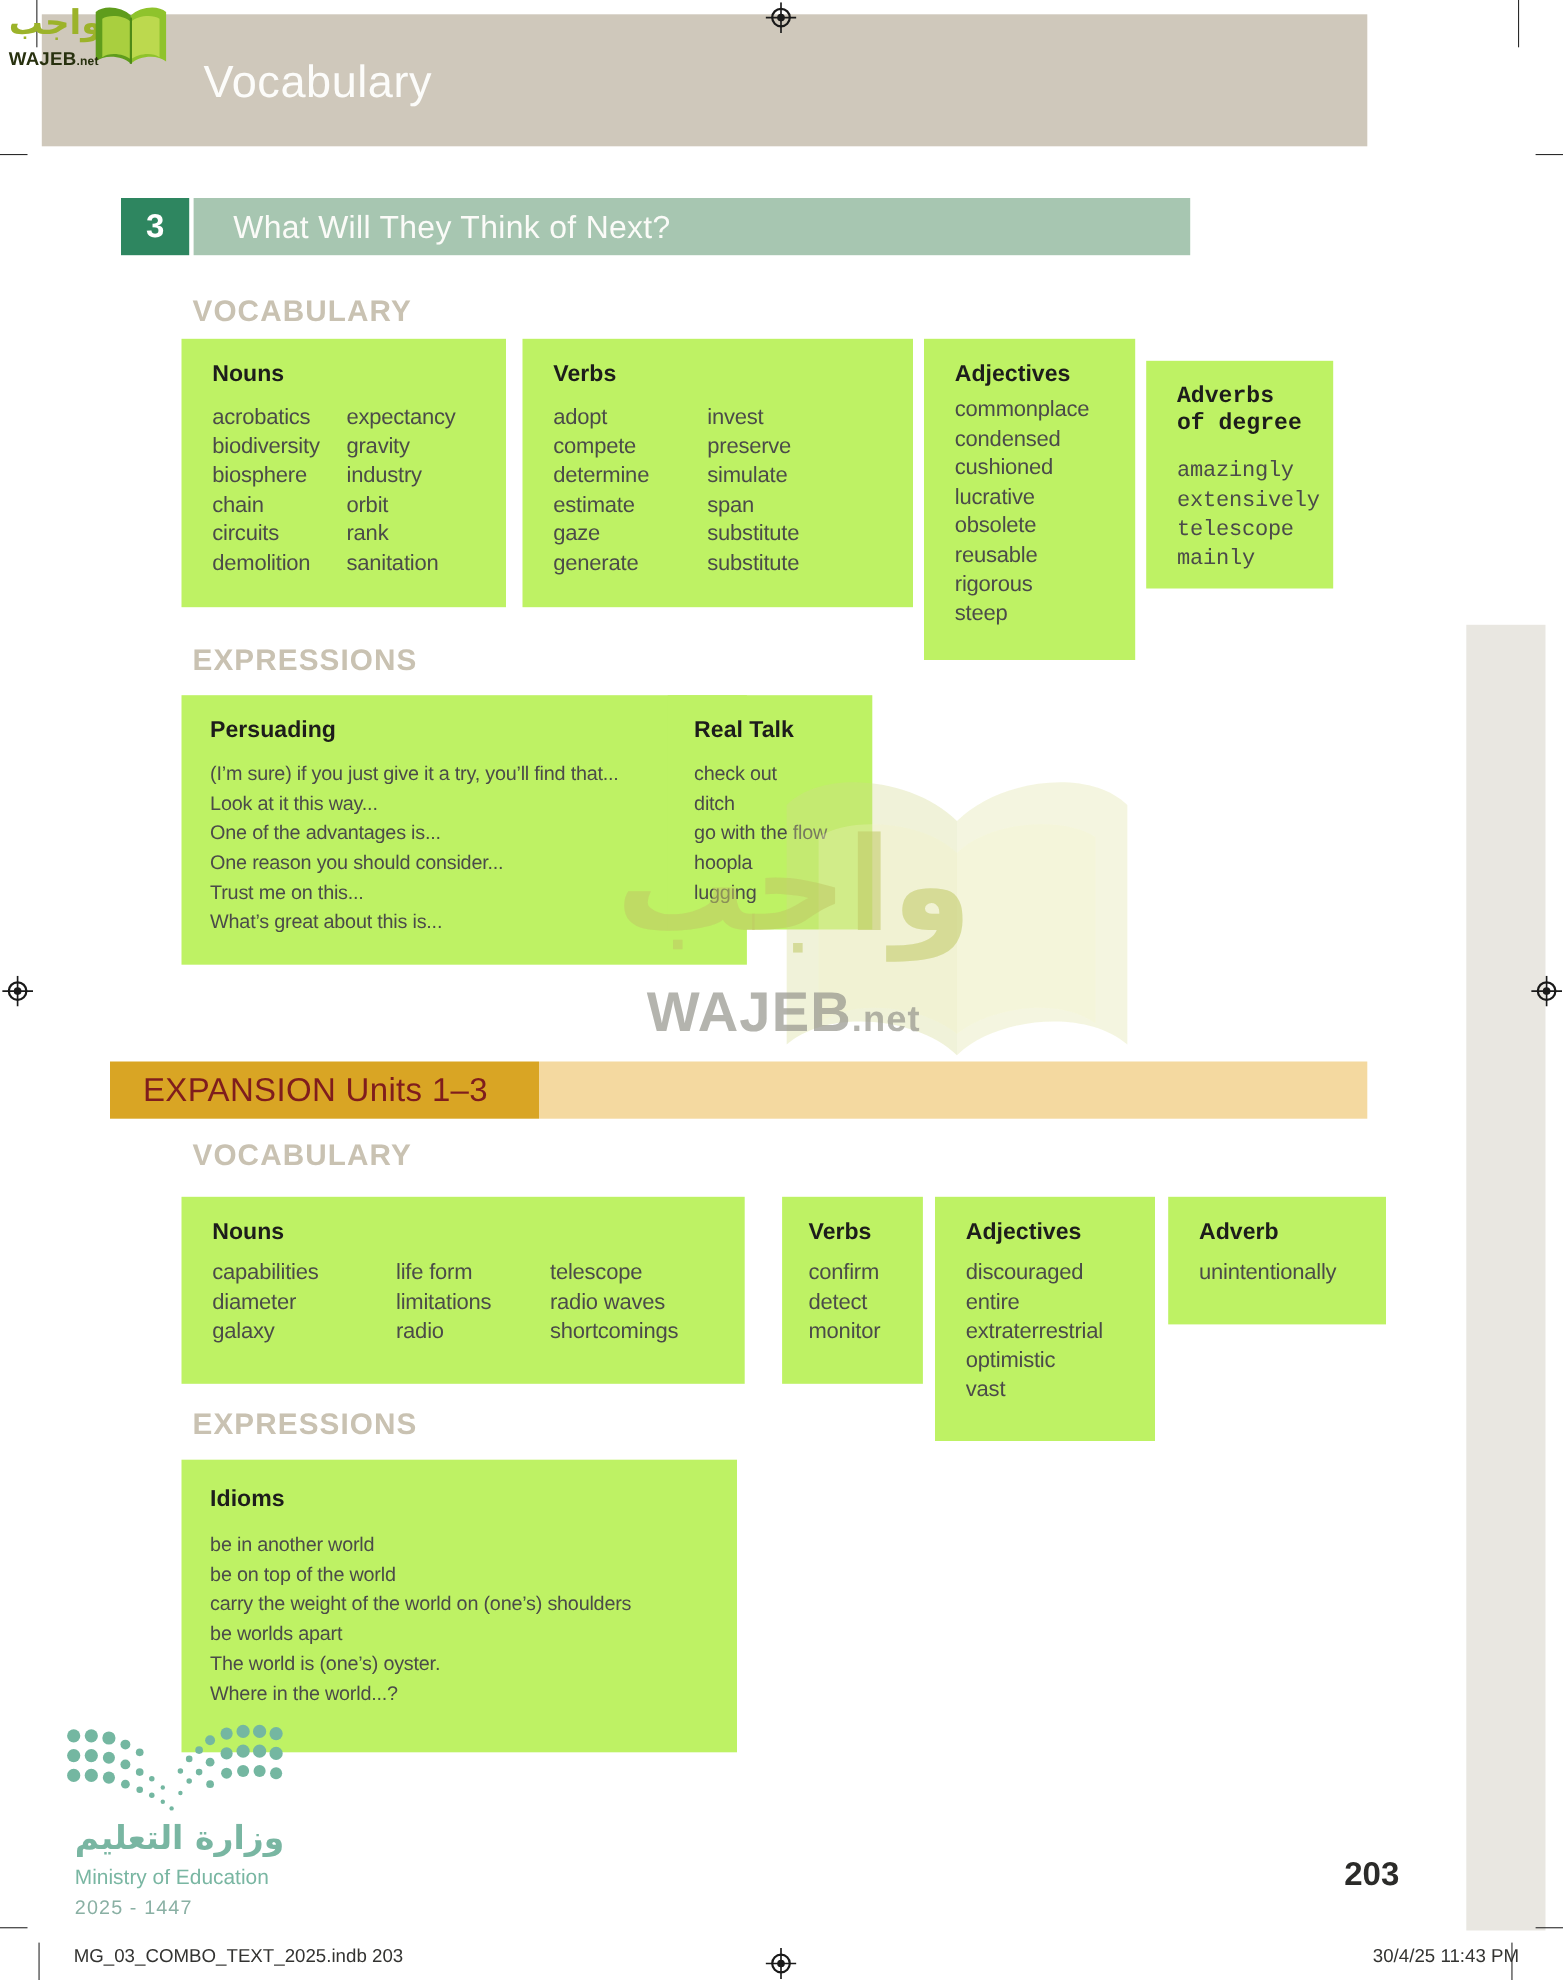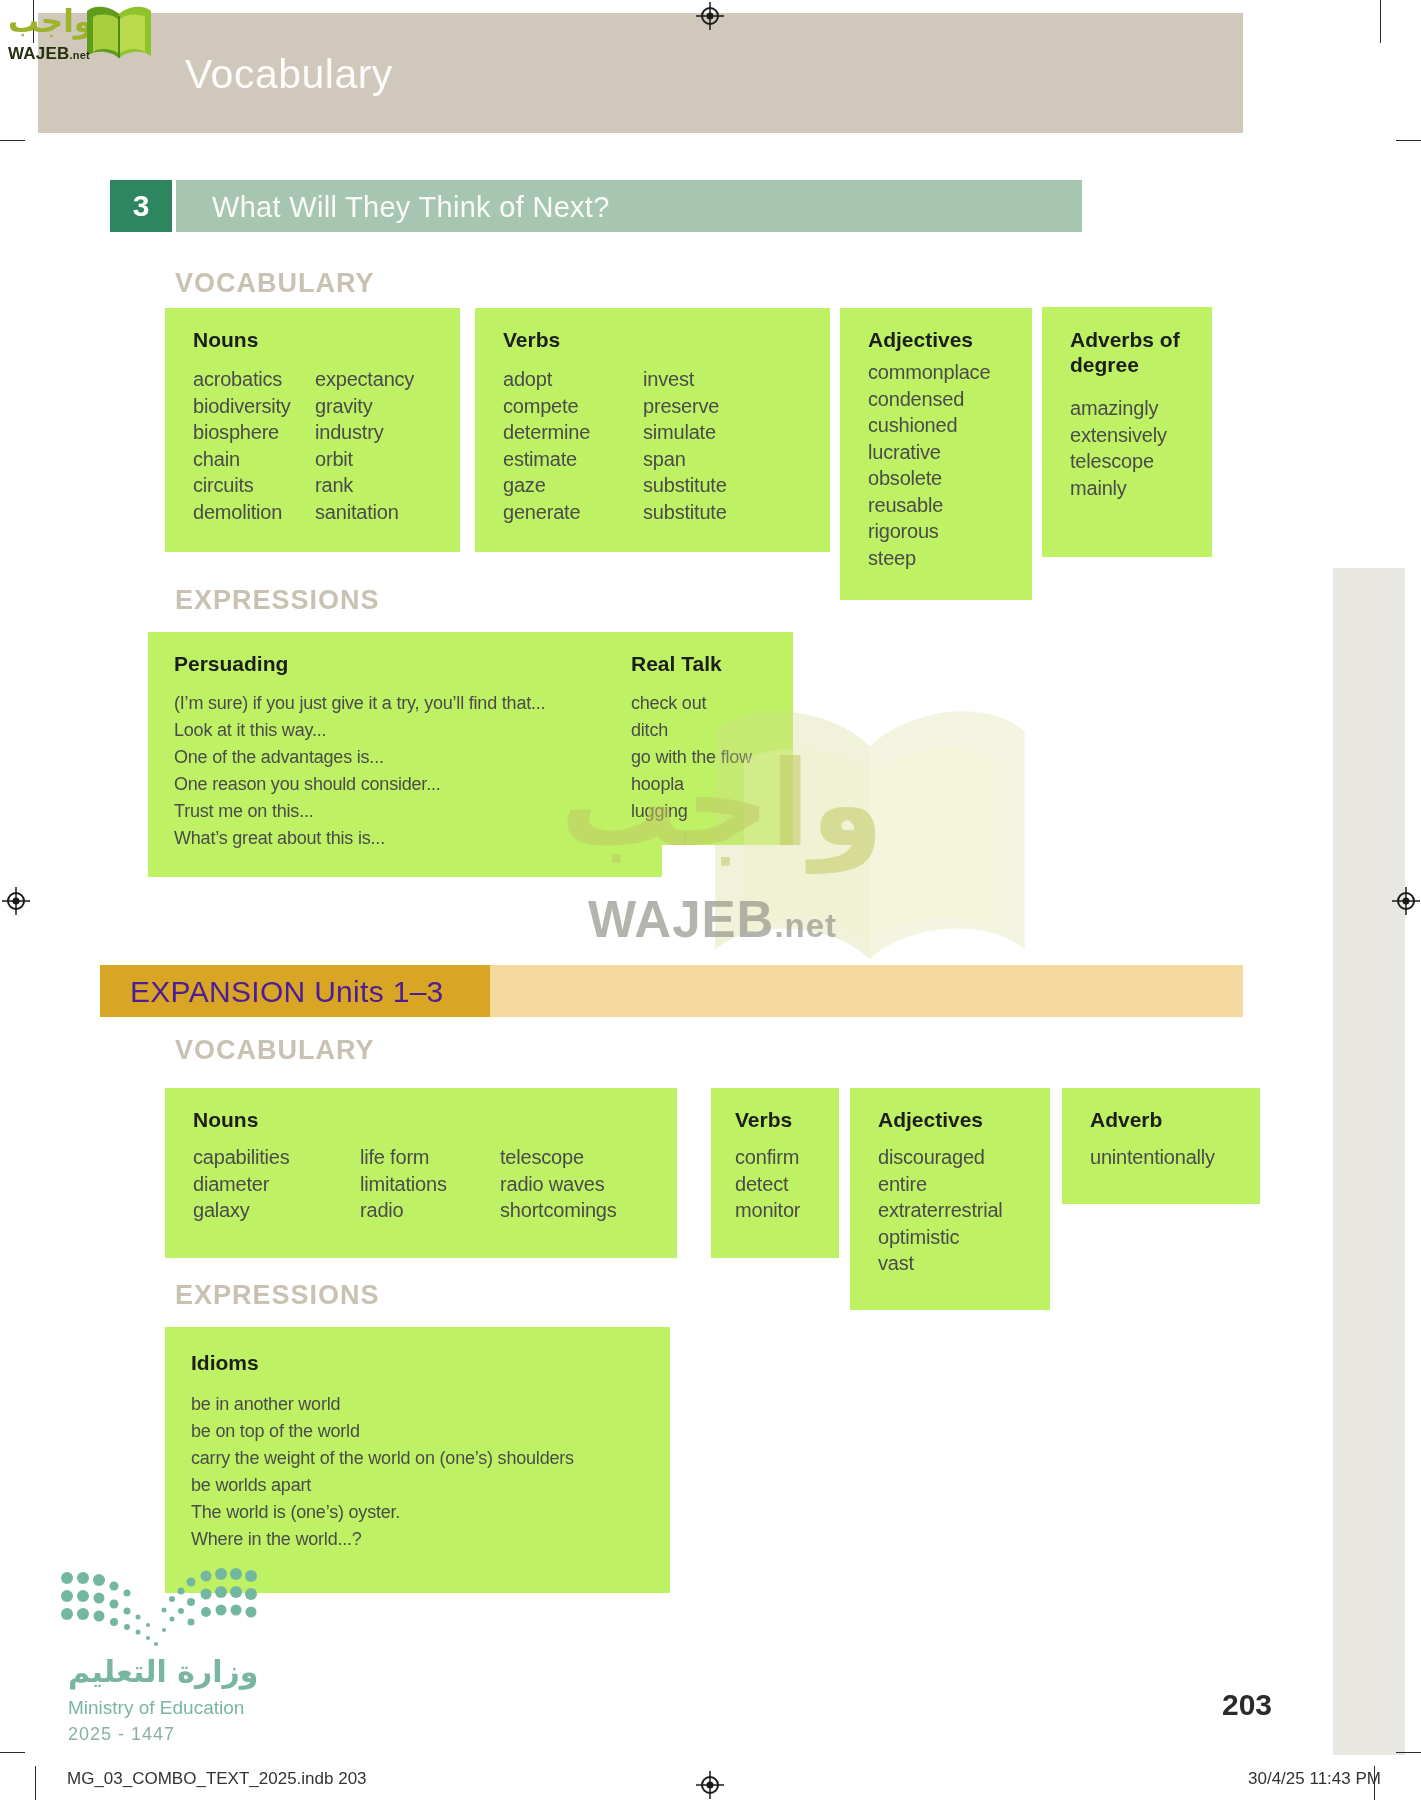--- a/index.html
+++ b/index.html
@@ -35,21 +35,21 @@
   .box-head{position:absolute;left:28px;top:20px;font-weight:bold;font-size:21px;color:#1d1d1b;}
   .box-head.wrap{width:120px;line-height:25px;}
   .words{position:absolute;}
   .words div{font-size:20px;color:#4b4b49;line-height:26.5px;letter-spacing:-0.2px;white-space:nowrap;}
   .lines{position:absolute;}
   .lines div{font-size:18px;color:#4b4b49;line-height:27px;letter-spacing:-0.2px;white-space:nowrap;}
 
   
   .exp-gold{position:absolute;left:100px;top:965px;width:390px;height:52px;background:#d9a524;}
   .exp-gold-title{position:absolute;left:30px;top:0;height:64px;line-height:54px;font-size:30px;
-        color:#4c1d95;letter-spacing:0.3px;}
+        color:#7f1d1d;letter-spacing:0.3px;}
   .exp-tan{position:absolute;left:490px;top:965px;width:753px;height:52px;background:#f4d9a0;}
 
   
   .watermark{position:absolute;left:0;top:0;width:1421px;height:1800px;pointer-events:none;z-index:20;}
   .wm-arabic{position:absolute;left:560px;top:737px;font-family:"DejaVu Sans",sans-serif;
         font-weight:bold;font-size:118px;line-height:1.15;color:rgba(191,200,101,0.55);}
   .wm-latin{position:absolute;left:588px;top:890px;font-weight:bold;font-size:51px;
         color:rgba(148,148,140,0.7);letter-spacing:1px;}
   .wm-latin .tld{font-size:33px;}
   .wm-book{position:absolute;left:635px;top:698px;opacity:0.6;}
@@ -146,33 +146,33 @@
         <div>condensed</div>
         <div>cushioned</div>
         <div>lucrative</div>
         <div>obsolete</div>
         <div>reusable</div>
         <div>rigorous</div>
         <div>steep</div>
       </div>
   </div>
 
-  <div class="box" style="left:1042px;top:307px;width:170px;height:250px;">
+  <div class="box" style="left:1042px;top:328px;width:170px;height:207px;font-family:Liberation Mono, monospace;">
     <div class="box-head wrap">Adverbs of degree</div>
     <div class="words" style="left:28px;top:88px;">
         <div>amazingly</div>
         <div>extensively</div>
         <div>telescope</div>
         <div>mainly</div>
       </div>
   </div>
 
   <div class="section-heading" style="left:175px;top:585px;">EXPRESSIONS</div>
 
-  <div class="box" style="left:148px;top:632px;width:514px;height:245px;">
+  <div class="box" style="left:165px;top:632px;width:514px;height:245px;">
     <div class="box-head" style="left:26px;">Persuading</div>
     <div class="lines" style="left:26px;top:58px;">
         <div>(I’m sure) if you just give it a try, you’ll find that...</div>
         <div>Look at it this way...</div>
         <div>One of the advantages is...</div>
         <div>One reason you should consider...</div>
         <div>Trust me on this...</div>
         <div>What’s great about this is...</div>
       </div>
   </div>

